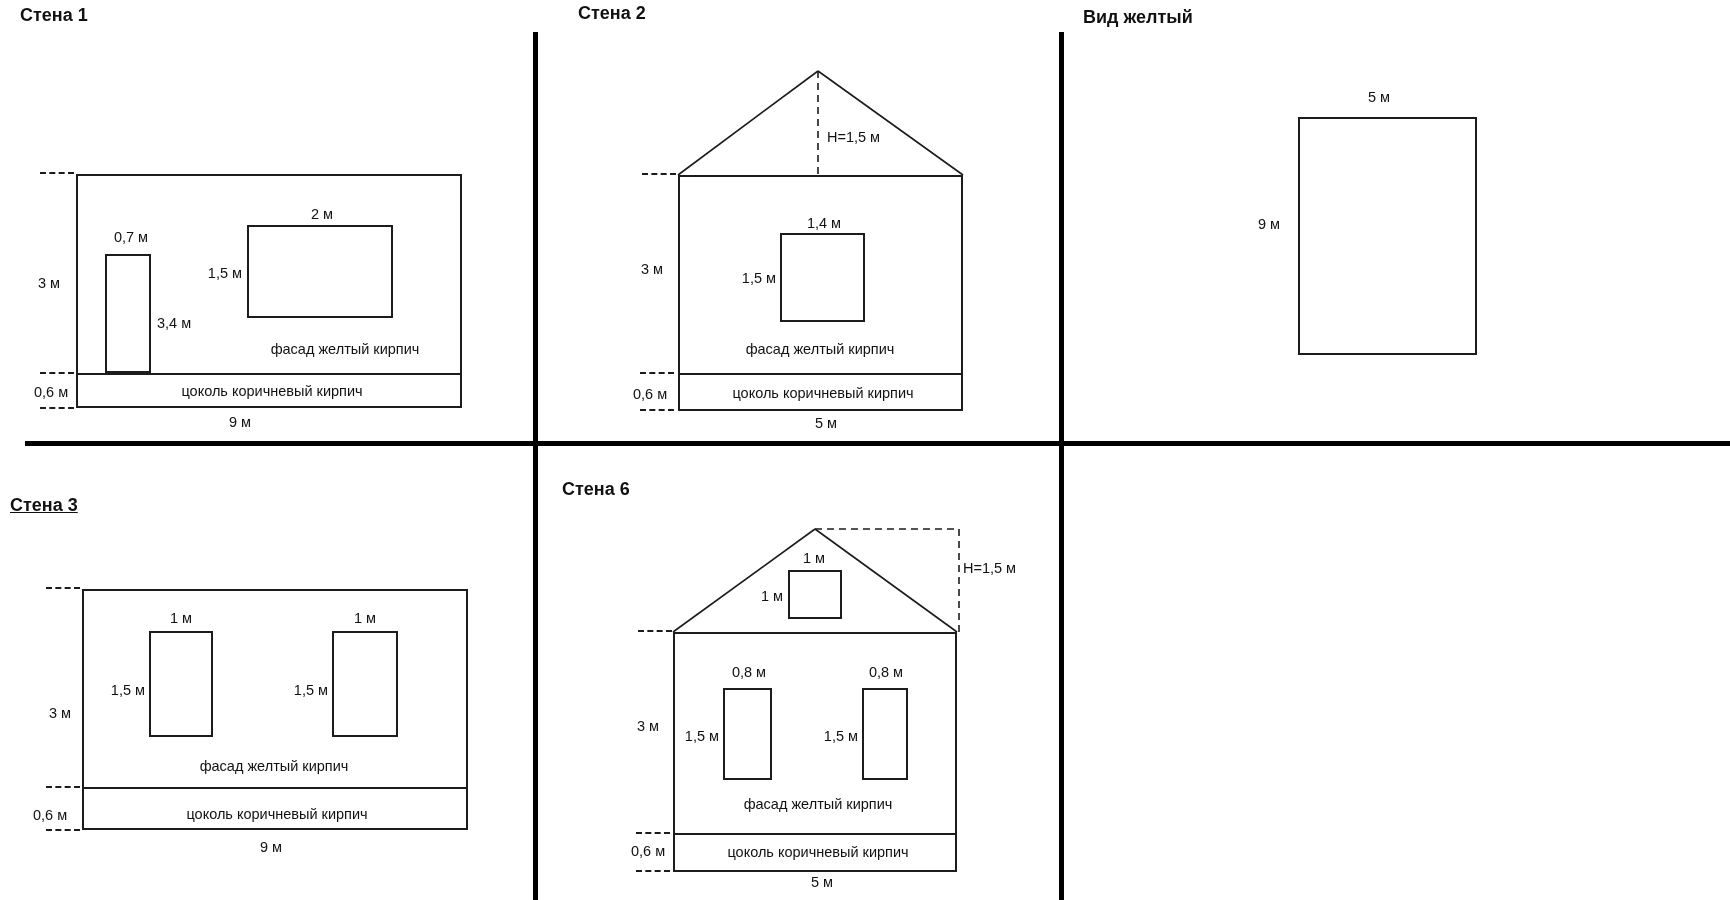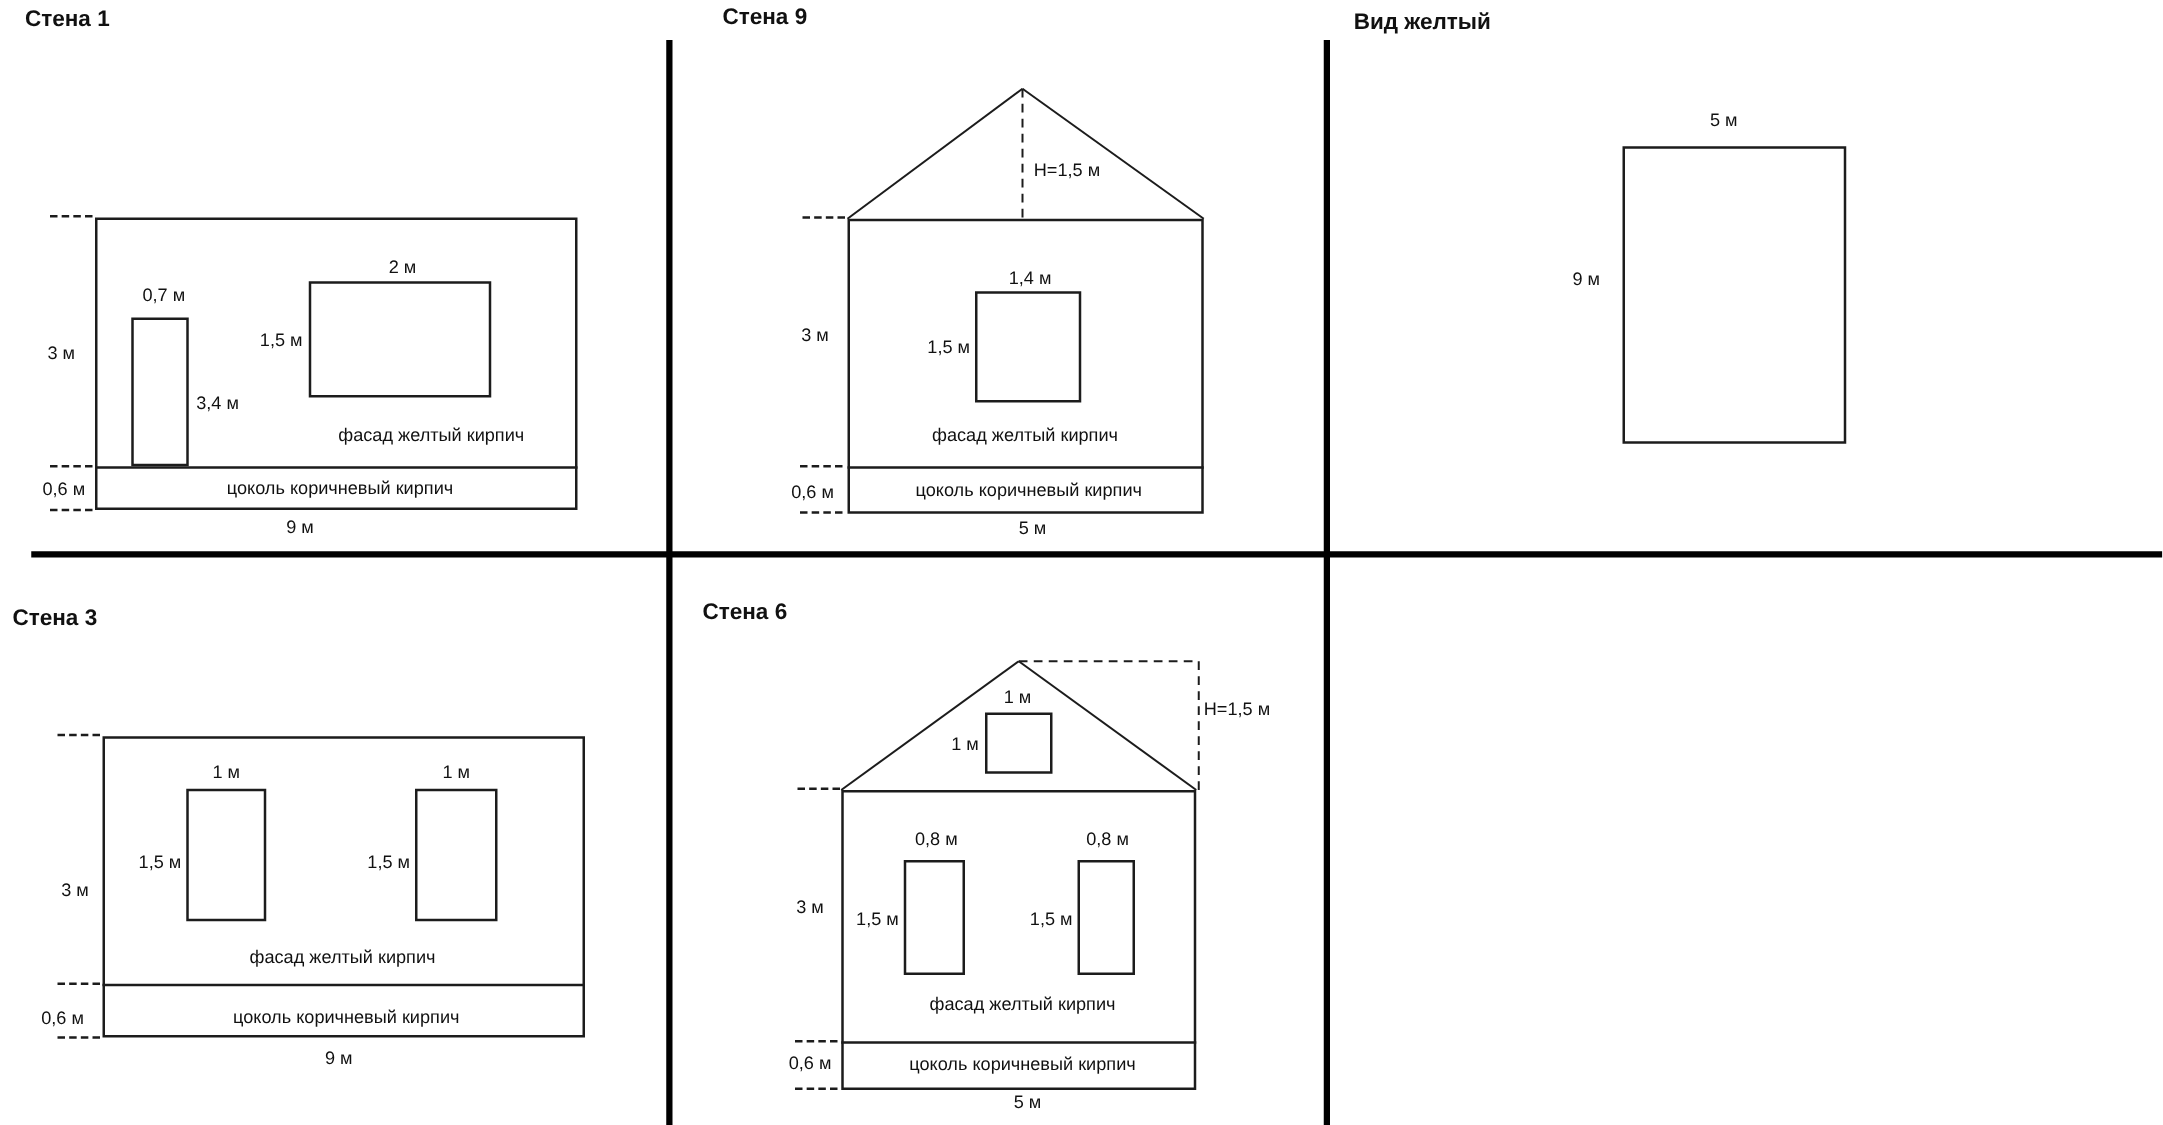--- a/index.html
+++ b/index.html
@@ -46,21 +46,21 @@
     <div class="lbl" style="left:157px; top:316px;">3,4 м</div>
     <div class="lbl cx" style="left:322px; top:207px;">2 м</div>
     <div class="lbl rx" style="left:242px; top:266px;">1,5 м</div>
     <div class="lbl cx" style="left:345px; top:342px;">фасад желтый кирпич</div>
     <div class="lbl" style="left:34px; top:385px;">0,6 м</div>
     <div class="lbl cx" style="left:272px; top:384px;">цоколь коричневый кирпич</div>
     <div class="lbl cx" style="left:240px; top:415px;">9 м</div>
   </div>
 
   <div>
-    <div class="title" style="left:578px; top:4px;">Стена 9</div>
+    <div class="title" style="left:578px; top:4px;">Стена 2</div>
 
     <svg class="roof" style="left:640px; top:60px;" width="340" height="125">
       <line x1="38" y1="115" x2="178" y2="11"></line>
       <line x1="178" y1="11" x2="323" y2="115"></line>
       <line class="dash" x1="178" y1="11" x2="178" y2="115"></line>
     </svg>
 
     <div class="rect" style="left:678px; top:175px; width:285px; height:236px;"></div>
     <div class="hline" style="left:678px; top:373px; width:285px;"></div>
     <div class="rect" style="left:780px; top:233px; width:85px; height:89px;"></div>
@@ -80,21 +80,21 @@
   </div>
 
   <div>
     <div class="title" style="left:1083px; top:8px;">Вид желтый</div>
     <div class="rect" style="left:1298px; top:117px; width:179px; height:238px;"></div>
     <div class="lbl cx" style="left:1379px; top:90px;">5 м</div>
     <div class="lbl rx" style="left:1280px; top:217px;">9 м</div>
   </div>
 
   <div>
-    <div class="title" style="left:10px; top:485px;">Стена 3</div>
+    <div class="title" style="left:10px; top:496px;text-decoration:underline;">Стена 3</div>
 
     <div class="rect" style="left:82px; top:589px; width:386px; height:241px;"></div>
     <div class="hline" style="left:82px; top:787px; width:386px;"></div>
     <div class="rect" style="left:149px; top:631px; width:64px; height:106px;"></div>
     <div class="rect" style="left:332px; top:631px; width:66px; height:106px;"></div>
 
     <div class="tick" style="left:46px; top:587px;"></div>
     <div class="tick" style="left:46px; top:786px;"></div>
     <div class="tick" style="left:46px; top:829px;"></div>
 

